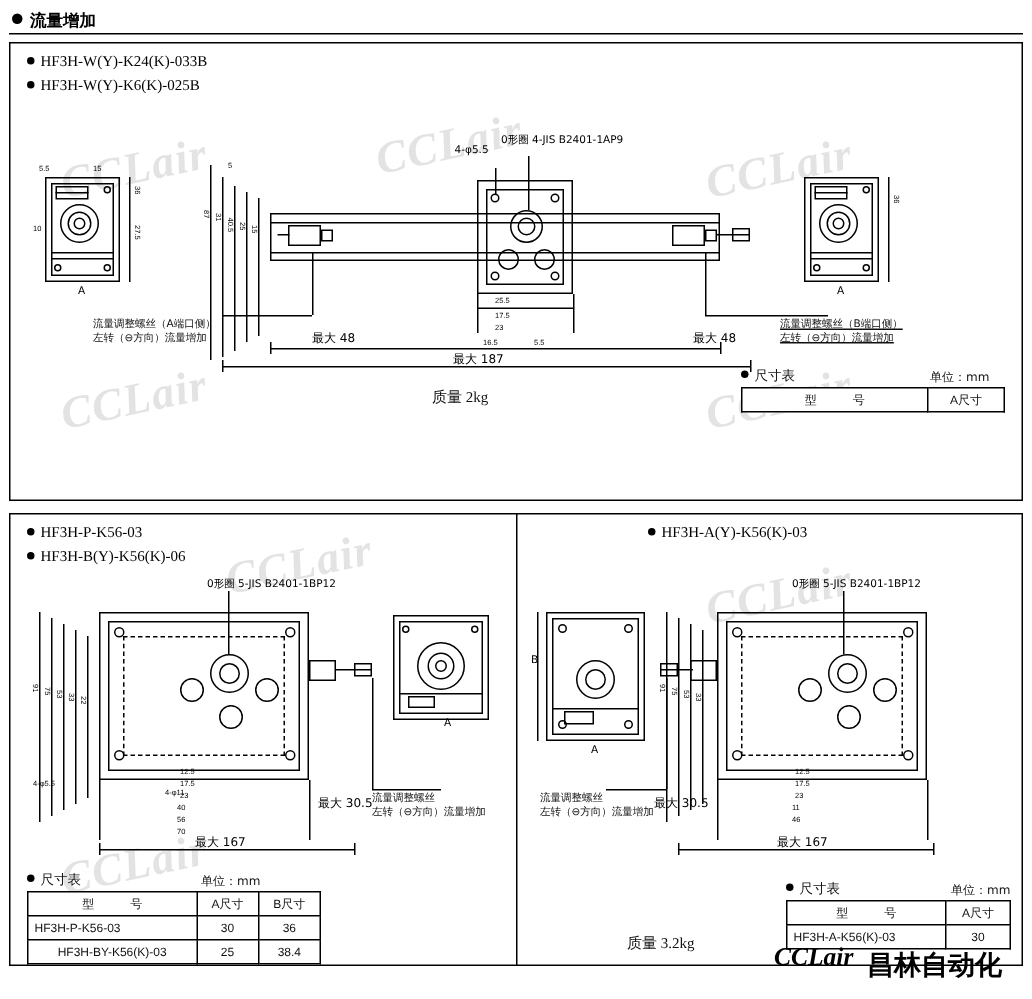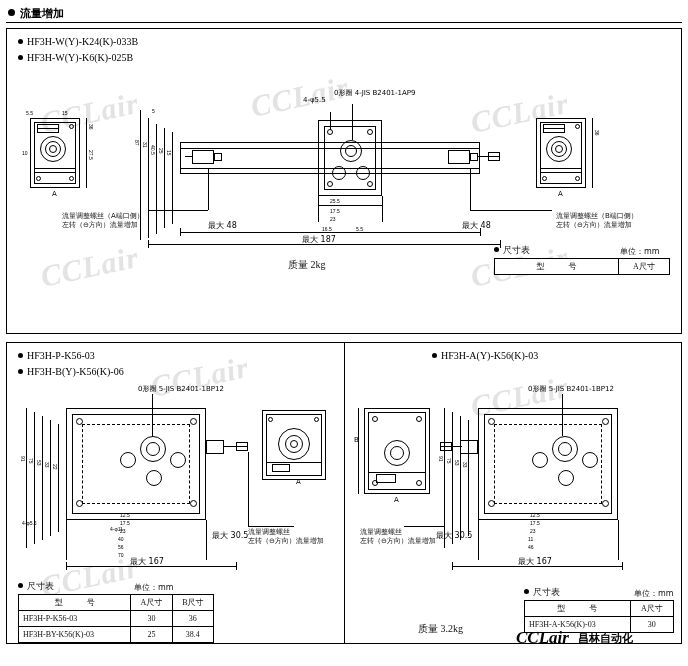--- a/index.html
+++ b/index.html
@@ -75,21 +75,21 @@
        font-family:"Liberation Sans","DejaVu Sans",sans-serif;}
   .lbl7{position:absolute;font-size:7px;color:#000;white-space:nowrap;}
   .lbl8{position:absolute;font-size:8px;color:#000;white-space:nowrap;}
   .vert{writing-mode:vertical-rl;text-orientation:mixed;}
 
   
   table.dim{
     position:absolute;
     border-collapse:collapse;
     font-size:8px;
-    font-family:Liberation Serif, serif;
+    font-family:Liberation Sans, sans-serif;
     background:#fff;
   }
   table.dim th,table.dim td{
     border:1px solid #000;
     padding:1px 4px;
     text-align:center;
     white-space:nowrap;
     font-weight:normal;
     height:13px;
   }
@@ -99,21 +99,21 @@
 
   .brand{
     position:absolute;
     font-family:"Liberation Serif","DejaVu Serif",serif;
     font-weight:bold;font-style:italic;
     font-size:17px;color:#000;
     white-space:nowrap;
   }
   .brand-cn{
     position:absolute;
-    font-size:11px;font-weight:bold;color:#000;white-space:nowrap;
+    font-size:18px;font-weight:bold;color:#000;white-space:nowrap;
   }
   .weight{position:absolute;font-size:10px;white-space:nowrap;
           font-family:"Liberation Serif","DejaVu Serif",serif;}
   .note{position:absolute;font-size:7px;white-space:nowrap;line-height:1.35;}
 </style>
 </head>
 <body>
 
 <div class="page">
 
@@ -253,21 +253,21 @@
     <div class="lbl vert" style="left:594px;top:130px;">36</div>
   </div>
 
   <div class="note" style="left:62px;top:212px;">
     <div>流量调整螺丝（A端口侧）</div>
     <div>左转（⊖方向）流量增加</div>
   </div>
   <div class="ln" style="left:148px;top:210px;width:60px;height:1px;"></div>
   <div class="ln" style="left:208px;top:168px;width:1px;height:42px;"></div>
 
-  <div class="note" style="left:556px;top:212px;">
+  <div class="note" style="left:520px;top:212px;text-decoration:underline;">
     <div>流量调整螺丝（B端口侧）</div>
     <div>左转（⊖方向）流量增加</div>
   </div>
   <div class="ln" style="left:470px;top:210px;width:82px;height:1px;"></div>
   <div class="ln" style="left:470px;top:168px;width:1px;height:42px;"></div>
 
   <div class="weight" style="left:288px;top:258px;">质量 2kg</div>
 
   <div class="tbl-title" style="left:494px;top:244px;">
     <span class="bullet-sm"></span><span>尺寸表</span>
@@ -385,21 +385,21 @@
         <th style="width:38px">B尺寸</th>
       </tr>
     </thead>
     <tbody>
       <tr>
         <td style="text-align:left">HF3H-P-K56-03</td>
         <td>30</td>
         <td>36</td>
       </tr>
       <tr>
-        <td style="text-align:left">HF3H-BY-K56(K)-03</td>
+        <td style="text-align:center">HF3H-BY-K56(K)-03</td>
         <td>25</td>
         <td>38.4</td>
       </tr>
     </tbody>
   </table>
 
   <div>
     <div class="box" style="left:364px;top:408px;width:66px;height:86px;"></div>
     <div class="box" style="left:368px;top:412px;width:58px;height:78px;"></div>
     <div class="circ" style="left:384px;top:440px;width:26px;height:26px;"></div>

